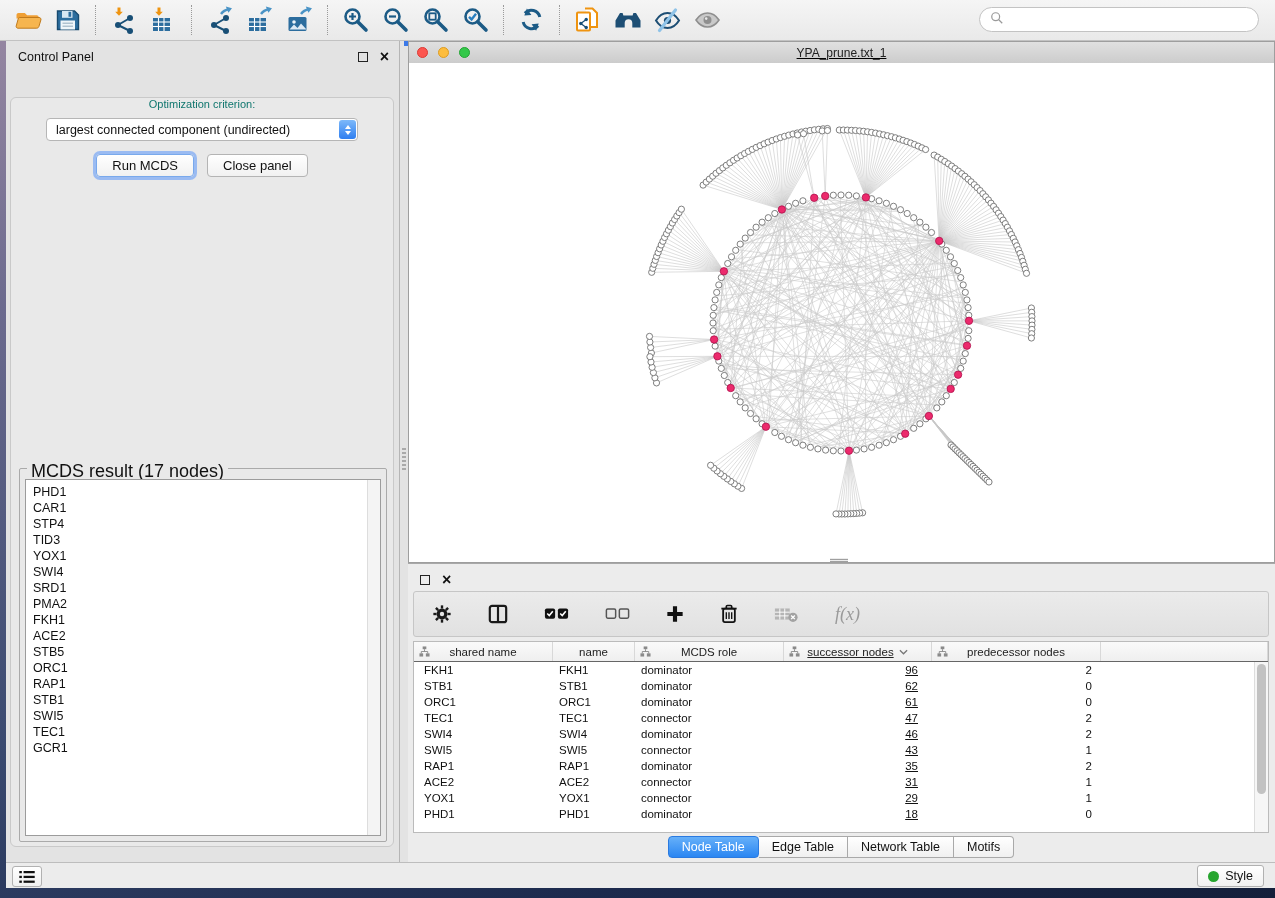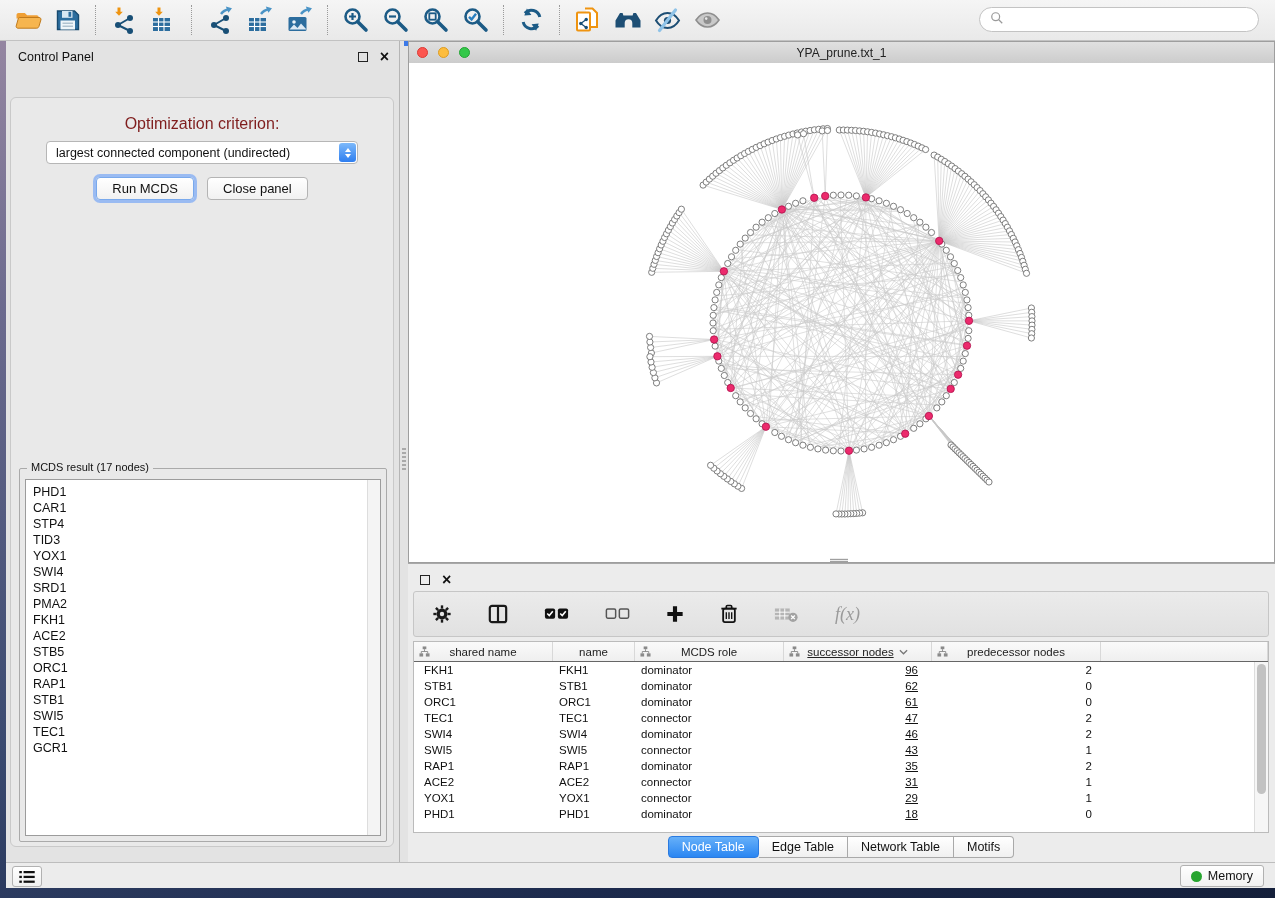--- a/index.html
+++ b/index.html
@@ -26,46 +26,46 @@
   .control-panel{position:absolute;left:6px;top:41px;width:394px;height:821px;background:#e3e3e3;border-right:1px solid #b5b5b5;box-sizing:border-box;}
   .ctabs{position:absolute;left:0;top:33px;width:100%;display:flex;justify-content:center;}
   .ctab{height:20px;line-height:20px;padding:0 13px;font-size:12.5px;color:#111;cursor:pointer;
     background:linear-gradient(#ffffff,#f0f0f0);border:1px solid #a9a9a9;border-left:none;}
   .ctab:first-child{border-left:1px solid #a9a9a9;border-radius:4px 0 0 4px;}
   .ctab.active{background:linear-gradient(#66b0f9,#2a86f2);color:#fff;border:1px solid #2a7ae0;border-radius:4px;margin-left:-1px;}
   .ctab:last-child{border-radius:0 4px 4px 0;}
   .ctab.active:last-child{border-radius:4px;}
   .ctab-content{position:absolute;left:4px;top:56px;width:384px;height:750px;background:#e9e9e9;
     border:1px solid #c9c9c9;border-radius:6px;box-sizing:border-box;}
-  .opt-label{margin-top:17px;text-align:center;font-size:16px;color:#7f1d1d;}
+  .opt-label{text-align:center;font-size:11px;color:#0f766e;}
   .dropdown{width:312px;height:23px;margin:8px auto 0;background:#fff;border:1px solid #b6b6b6;border-radius:4px;
     display:flex;align-items:center;font-size:12.5px;color:#111;padding-left:9px;position:relative;box-sizing:border-box;cursor:pointer;}
   .stepper{position:absolute;right:1px;top:1px;width:17px;height:19px;border-radius:3px;
     background:linear-gradient(#7db9fa,#2e7ef0);display:flex;flex-direction:column;align-items:center;justify-content:center;gap:2px;}
   .stepper .up{width:0;height:0;border-left:3.5px solid transparent;border-right:3.5px solid transparent;border-bottom:4px solid #fff;}
   .stepper .dn{width:0;height:0;border-left:3.5px solid transparent;border-right:3.5px solid transparent;border-top:4px solid #fff;}
   .btnrow{margin-top:13px;display:flex;justify-content:center;gap:13px;}
   .macbtn{height:23px;padding:0 15px;font-size:13px;color:#111;font-family:"Liberation Sans",sans-serif;
     background:linear-gradient(#ffffff,#f1f1f1);border:1px solid #b4b4b4;border-radius:4px;cursor:pointer;}
   .focusring{box-shadow:0 0 0 3px rgba(90,150,250,0.55);border-color:#79a9ec;}
   .groupbox{position:absolute;left:8px;top:370px;width:366px;height:372px;border:1px solid #aaa;border-radius:2px;}
-  .grouplabel{position:absolute;top:-8px;left:7px;background:#e9e9e9;padding:0 4px;font-size:11px;color:#111;}
+  .grouplabel{position:absolute;top:-8px;left:7px;background:#e9e9e9;padding:0 4px;font-size:18px;color:#111;}
   .mcds-list{position:absolute;left:5px;right:5px;top:10px;bottom:5px;background:#fff;border:1px solid #9c9c9c;
     overflow:hidden;padding:4px 0 0 7px;font-size:12.5px;line-height:16px;color:#111;}
   .mcds-scroll{position:absolute;right:6px;top:11px;bottom:6px;width:12px;background:#f4f4f4;border-left:1px solid #ddd;}
   
   .vsplit{position:absolute;left:400px;top:41px;width:8px;height:821px;background:#e3e3e3;cursor:col-resize;}
   .vsplit .corner{position:absolute;left:4px;top:0;width:5px;height:5px;background:#3b79e8;}
   .vsplit .grip{position:absolute;left:2px;top:405px;width:4px;height:26px;
     background:repeating-linear-gradient(#e3e3e3 0 2px,#a9a9a9 2px 4px);}
   .hgrip{position:absolute;left:830px;top:558px;width:18px;height:5px;
     background:repeating-linear-gradient(#ececec 0 1px,#9f9f9f 1px 2.5px);cursor:row-resize;}
   
   .net-frame{position:absolute;left:408px;top:41px;width:867px;height:522px;background:#fff;
-    border:1px solid #9e9e9e;box-sizing:border-box;}
+    border:1px solid #9e9e9e;box-sizing:border-box;text-decoration:underline;}
   .net-titlebar{height:21px;background:linear-gradient(#e0e0e0,#cccccc);border-bottom:1px solid #a8a8a8;
     position:relative;display:flex;align-items:center;justify-content:center;font-size:12px;color:#222;}
   .tl{position:absolute;width:11px;height:11px;border-radius:50%;top:5px;cursor:pointer;}
   .tl.red{left:8px;background:#fc5650;border:1px solid #dd3a34;box-sizing:border-box;}
   .tl.yel{left:29px;background:#fdbd3e;border:1px solid #dd9c22;box-sizing:border-box;}
   .tl.grn{left:50px;background:#34c84a;border:1px solid #23a433;box-sizing:border-box;}
   .net-canvas{position:absolute;left:0;top:21px;right:0;bottom:0;background:#fff;}
   .net-canvas svg{display:block;}
   
   .table-panel{position:absolute;left:408px;top:563px;width:867px;height:299px;background:#ececec;border-top:1px solid #a8a8a8;box-sizing:border-box;}
@@ -1244,17 +1244,17 @@
             <rect x="5" y="0" width="13" height="2.6"></rect>
             <rect x="0" y="5.6" width="3" height="2.6"></rect>
             <rect x="5" y="5.6" width="13" height="2.6"></rect>
             <rect x="0" y="11.2" width="3" height="2.6"></rect>
             <rect x="5" y="11.2" width="13" height="2.6"></rect>
           </g>
         </svg>
     </div>
     <div class="memory-btn">
       <span class="memdot"></span>
-      <span>Memory</span>
+      <span>Style</span>
     </div>
   </div>
 
 </div>
 
 </body></html>

